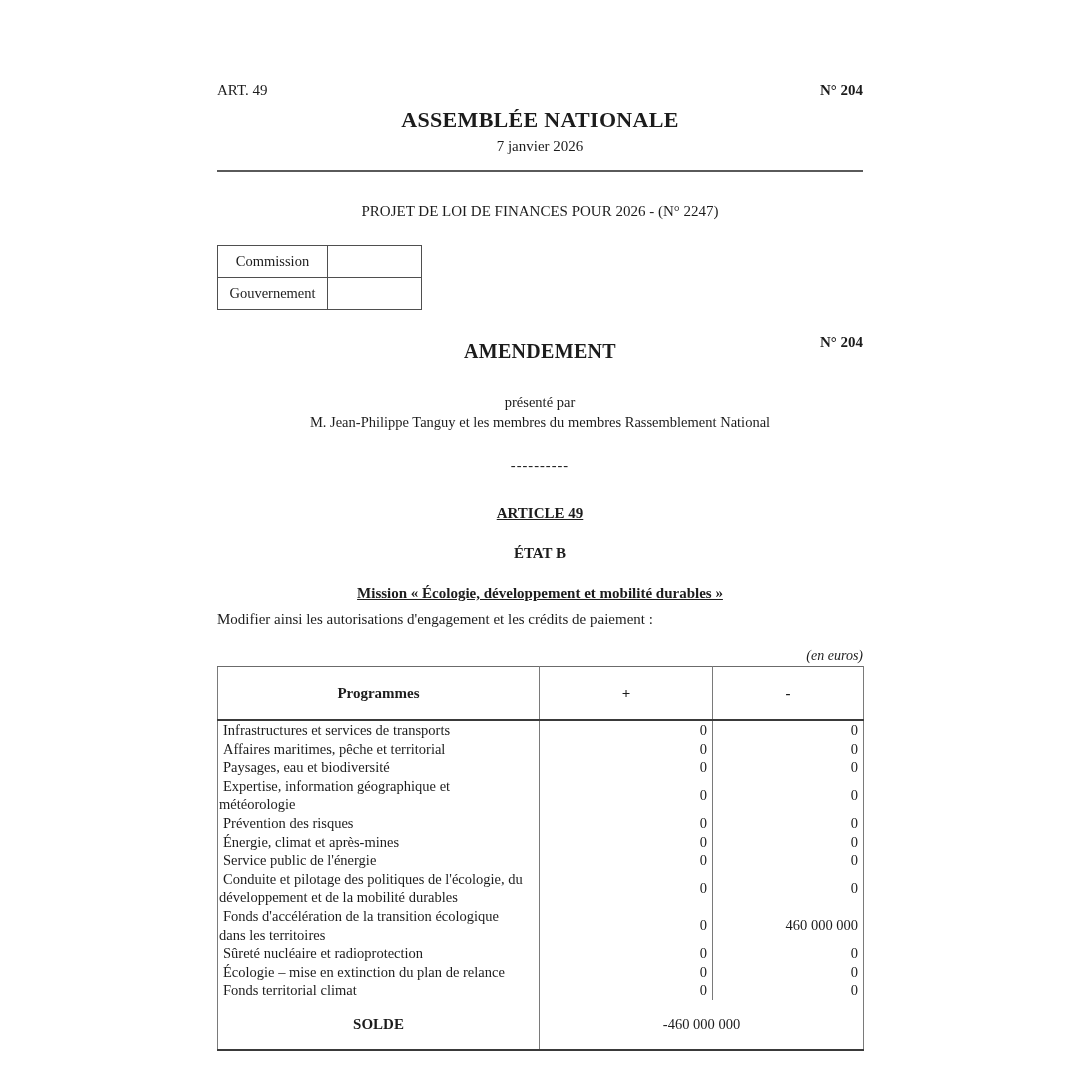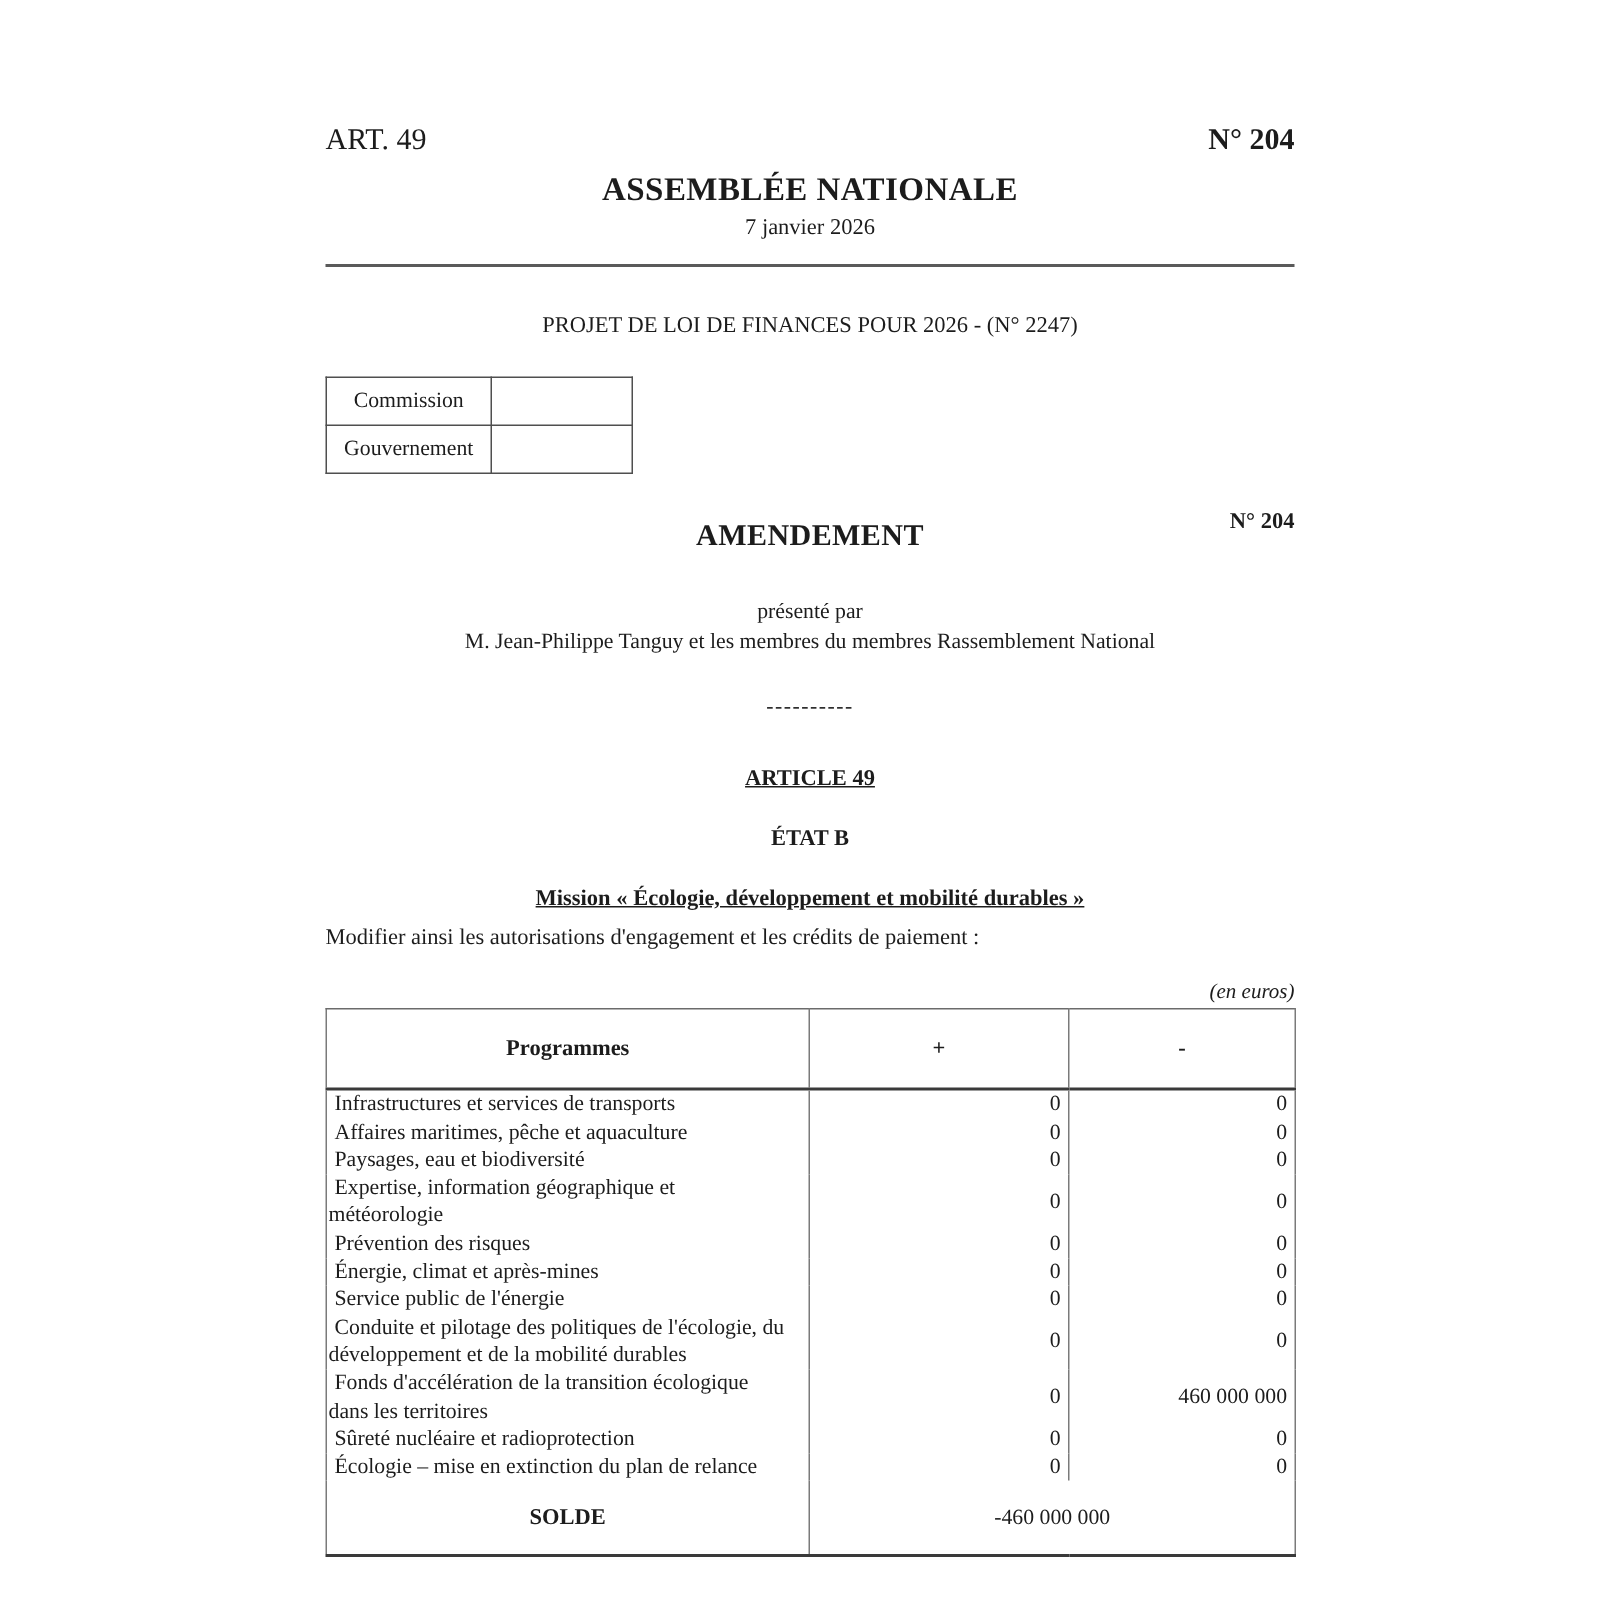--- a/index.html
+++ b/index.html
@@ -15,21 +15,21 @@
   .sheet {
     width: 646px;
     margin: 0 auto;
     padding-top: 82px;
   }
   
   .top-refs {
     display: flex;
     justify-content: space-between;
     align-items: flex-end;
-    font-size: 20px;
+    font-size: 15px;
   }
   .ref-right { font-weight: bold; }
   .doc-title {
     text-align: center;
     font-size: 22px;
     font-weight: bold;
     margin: 8px 0 0 0;
     letter-spacing: 0.3px;
   }
   .doc-date {
@@ -234,21 +234,21 @@
       </tr>
     </thead>
     <tbody>
 
     <tr>
           <td class="prog">Infrastructures et services de transports</td>
           <td class="num">0</td>
           <td class="num">0</td>
         </tr>
         <tr>
-          <td class="prog">Affaires maritimes, pêche et aquaculture</td>
+          <td class="prog">Affaires maritimes, pêche et territorial</td>
           <td class="num">0</td>
           <td class="num">0</td>
         </tr>
         <tr>
           <td class="prog">Paysages, eau et biodiversité</td>
           <td class="num">0</td>
           <td class="num">0</td>
         </tr>
         <tr>
           <td class="prog">Expertise, information géographique et météorologie</td>
@@ -280,20 +280,25 @@
           <td class="num">0</td>
           <td class="num">460 000 000</td>
         </tr>
         <tr>
           <td class="prog">Sûreté nucléaire et radioprotection</td>
           <td class="num">0</td>
           <td class="num">0</td>
         </tr>
         <tr>
           <td class="prog">Écologie – mise en extinction du plan de relance</td>
+          <td class="num">0</td>
+          <td class="num">0</td>
+        </tr>
+        <tr>
+          <td class="prog">Fonds territorial climat</td>
           <td class="num">0</td>
           <td class="num">0</td>
         </tr>
       </tbody>
     <tbody>
       <tr class="solde-row">
         <td class="row-label">SOLDE</td>
         <td class="solde-value" colspan="2">-460 000 000</td>
       </tr>
     </tbody>

